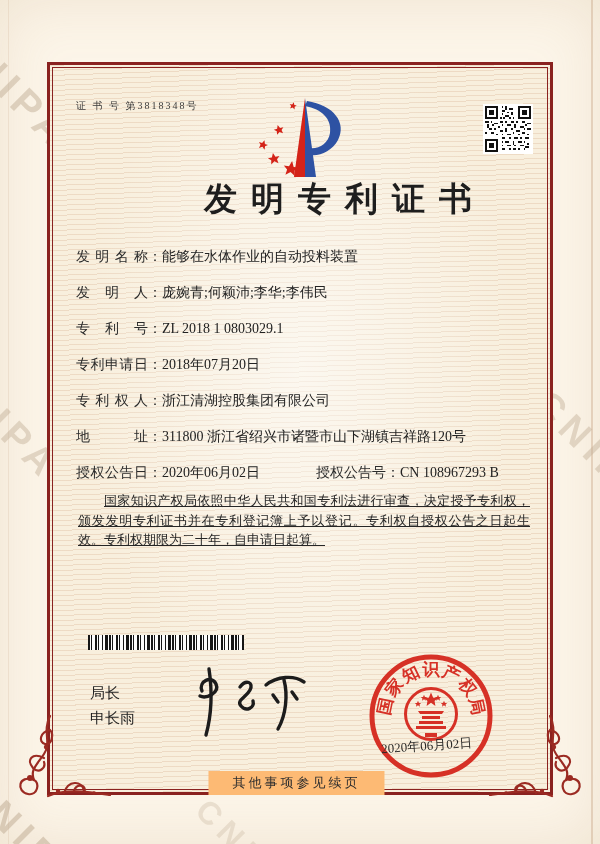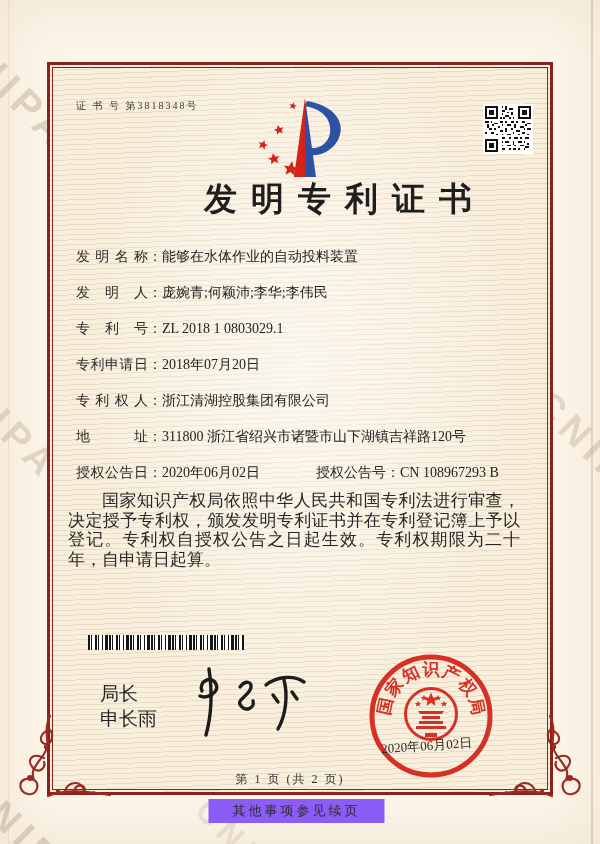--- a/index.html
+++ b/index.html
@@ -40,39 +40,39 @@
   }
   .fields{ position:absolute; left:26px; top:182px; right:20px; }
   .field-row{ line-height:20px; margin-bottom:16px; font-size:14px; white-space:nowrap; }
   .f-label{
     display:inline-block; width:72px; vertical-align:top;
     text-align:justify; text-align-last:justify; color:#2b2b2b;
   }
   .f-colon{ display:inline-block; width:14px; }
   .f-value{ color:#222; }
   .f-pair2{ margin-left:56px;font-family:Liberation Serif, serif; }
-  .paras{ position:absolute; left:18px; top:426px; width:452px; font-size:17px; line-height:19.5px; color:#262626; text-align:justify; }
+  .paras{ position:absolute; left:28px; top:426px; width:452px; font-size:13px; line-height:19.5px; color:#262626; text-align:justify;text-decoration:underline; }
   .paras p{ margin:0 0 2px 0; text-indent:2em; }
   .barcode{
     position:absolute; left:38px; top:570px; width:156px; height:15px;
     background:repeating-linear-gradient(90deg,
       #161616 0 2px, #fdfdfd 2px 3px, #161616 3px 4px, #fdfdfd 4px 7px,
       #161616 7px 9px, #fdfdfd 9px 10px, #161616 10px 11px, #fdfdfd 11px 14px,
       #161616 14px 15px, #fdfdfd 15px 17px, #161616 17px 20px, #fdfdfd 20px 21px);
   }
-  .issuer{ position:absolute; left:40px; top:616px; font-size:19px; line-height:25px; color:#1f1f1f;margin-left:10px; }
+  .issuer{ position:absolute; left:40px; top:616px; font-size:15px; line-height:25px; color:#1f1f1f; }
   .sig{ position:absolute; left:130px; top:596px; }
   .seal{ position:absolute; left:315px; top:585px; opacity:.95; }
   .page-info{ position:absolute; left:0; top:706px; width:96%; text-align:center; font-size:12px; color:#333; letter-spacing:2px; }
   .ornament{ position:absolute; z-index:3; }
   .orn-left{ left:6px; top:714px; }
   .orn-right{ left:486px; top:714px; transform:scaleX(-1); }
   .footer-note{
-    position:absolute; z-index:2; left:50%; top:799px; transform:translateX(-52%);
-    background:#8b5cf6; padding:3px 24px; font-size:13px; letter-spacing:3px; color:#2e2e2e;
+    position:absolute; z-index:2; left:50%; top:771px; transform:translateX(-52%);
+    background:#fdba74; padding:3px 24px; font-size:13px; letter-spacing:3px; color:#2e2e2e;
   }
   .edge-line{ position:absolute; z-index:0; background:rgba(196,160,128,.38); }
 </style>
 </head>
 <body>
 
 <div class="page">
 
   <div class="edge-line" style="right:7px; top:0; bottom:0; width:2px;"></div>
   <div class="edge-line" style="left:8px; top:0; bottom:0; width:1px; opacity:.5;"></div>

